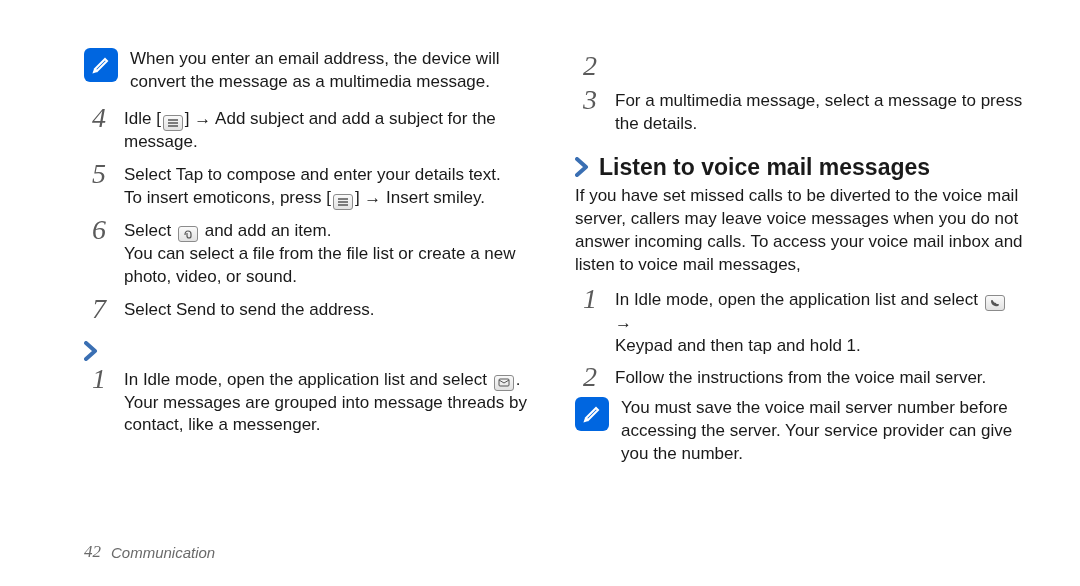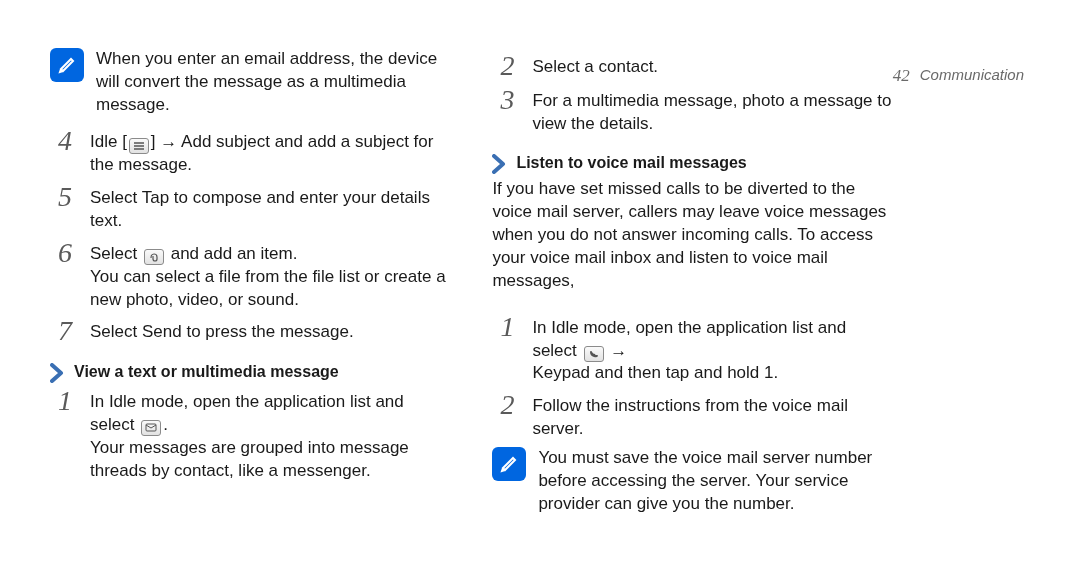--- a/index.html
+++ b/index.html
@@ -15,23 +15,23 @@
   body {
     margin: 0;
     background: var(--page-bg);
     font-family: "Myriad Pro", "Segoe UI", "Helvetica Neue", Arial, sans-serif;
     color: var(--text);
     width: 1080px;
     height: 586px;
     overflow: hidden;
   }
   .page {
-    padding: 48px 56px 24px 50px;
-    display: flex;
-    flex-direction: row;
+    padding: 48px 56px 24px 84px;
+    display: flex;
+    flex-direction: column;
     height: 100%;
   }
   .columns {
     display: flex;
     gap: 42px;
     flex: 1 1 auto;
   }
   .col {
     flex: 1 1 0;
     min-width: 0;
@@ -83,52 +83,52 @@
     line-height: 1.35;
     padding-top: 4px;
   }
   .step-body .cont {
     display: block;
   }
   b { font-weight: 400; }
   
   h2 {
     display: flex;
-    align-items: flex-start;
+    align-items: center;
     gap: 10px;
-    font-size: 16px;
+    font-size: 23px;
     font-weight: 700;
     margin: 18px 0 4px 0;
   }
   h2 .chevron {
     flex: none;
   }
   .section-para {
     font-size: 17px;
     line-height: 1.35;
-    margin: 0 0 20px 0;
+    margin: 0 0 8px 0;
   }
   
   .inline-icon {
     display: inline-flex;
     vertical-align: -3px;
     width: 20px;
     height: 16px;
     border: 1px solid var(--icon-border);
     border-radius: 3px;
     background: linear-gradient(#fafafa, #e2e2e2);
     align-items: center;
     justify-content: center;
     margin: 0 2px;
   }
   .inline-icon svg { display: block; }
   
   .footer {
     display: flex;
-    align-items: flex-start;
+    align-items: center;
     gap: 10px;
     font-size: 15px;
     padding-top: 18px;
   }
   .footer .pn {
     font-style: italic;
     color: var(--footer);
     font-family: Georgia, serif;
     font-size: 17px;
   }
@@ -162,47 +162,53 @@
                 <path d="M1 1h10M1 4h10M1 7h10" stroke="#555" stroke-width="1.3"></path>
               </svg>
             </span><span>] → </span><b>Add subject</b><span> and add a subject for the message.</span>
         </div>
       </div>
 
       <div class="step">
         <div class="step-num">5</div>
         <div class="step-body">
           <span>Select </span><b>Tap to compose</b><span> and enter your details text.</span>
+          <span class="cont">
+            <span>To insert emoticons, press [</span><span class="inline-icon">
+                <svg width="12" height="8" viewBox="0 0 12 8">
+                  <path d="M1 1h10M1 4h10M1 7h10" stroke="#555" stroke-width="1.3"></path>
+                </svg>
+              </span><span>] → </span><b>Insert smiley</b><span>.</span>
+          </span>
         </div>
       </div>
 
       <div class="step">
         <div class="step-num">6</div>
         <div class="step-body">
           <span>Select </span><span class="inline-icon">
               <svg width="12" height="10" viewBox="0 0 12 10">
                 <path d="M3 6 Q3 2 6 2 Q9 2 9 5 L9 7 Q9 9 7 9 Q5 9 5 7 L5 4" fill="none" stroke="#555" stroke-width="1.2"></path>
               </svg>
             </span><span> and add an item.</span>
           <span class="cont">You can select a file from the file list or create a new photo, video, or sound.</span>
         </div>
       </div>
 
       <div class="step">
         <div class="step-num">7</div>
         <div class="step-body">
-          <span>Select </span><b>Send</b><span> to press the message.</span>
+          <span>Select </span><b>Send</b><span> to send the address.</span>
         </div>
       </div>
 
       <h2>
         <svg class="chevron" width="14" height="20" viewBox="0 0 14 20">
             <path d="M2 2 L11 10 L2 18" fill="none" stroke="#3a6fb3" stroke-width="4" stroke-linejoin="round" stroke-linecap="round"></path>
           </svg>
-        <span>View a text or multimedia message</span>
       </h2>
 
       <div class="step">
         <div class="step-num">1</div>
         <div class="step-body">
           <span>In Idle mode, open the application list and select </span><span class="inline-icon">
               <svg width="12" height="10" viewBox="0 0 12 10">
                 <rect x="1" y="1" width="10" height="7" rx="1" fill="none" stroke="#555" stroke-width="1"></rect>
                 <path d="M1 2 L6 5 L11 2" fill="none" stroke="#555" stroke-width="1"></path>
               </svg>
@@ -210,26 +216,25 @@
           <span class="cont">Your messages are grouped into message threads by contact, like a messenger.</span>
         </div>
       </div>
 
     </div>
 
     <div class="col">
 
       <div class="step">
         <div class="step-num">2</div>
-        <div class="step-body">Select a contact.</div>
       </div>
 
       <div class="step">
         <div class="step-num">3</div>
-        <div class="step-body">For a multimedia message, photo a message to view the details.</div>
+        <div class="step-body">For a multimedia message, select a message to press the details.</div>
       </div>
 
       <h2>
         <svg class="chevron" width="14" height="20" viewBox="0 0 14 20">
             <path d="M2 2 L11 10 L2 18" fill="none" stroke="#3a6fb3" stroke-width="4" stroke-linejoin="round" stroke-linecap="round"></path>
           </svg>
         <span>Listen to voice mail messages</span>
       </h2>
 
       <p class="section-para">If you have set missed calls to be diverted to the voice mail server, callers may leave voice messages when you do not answer incoming calls. To access your voice mail inbox and listen to voice mail messages,</p>

